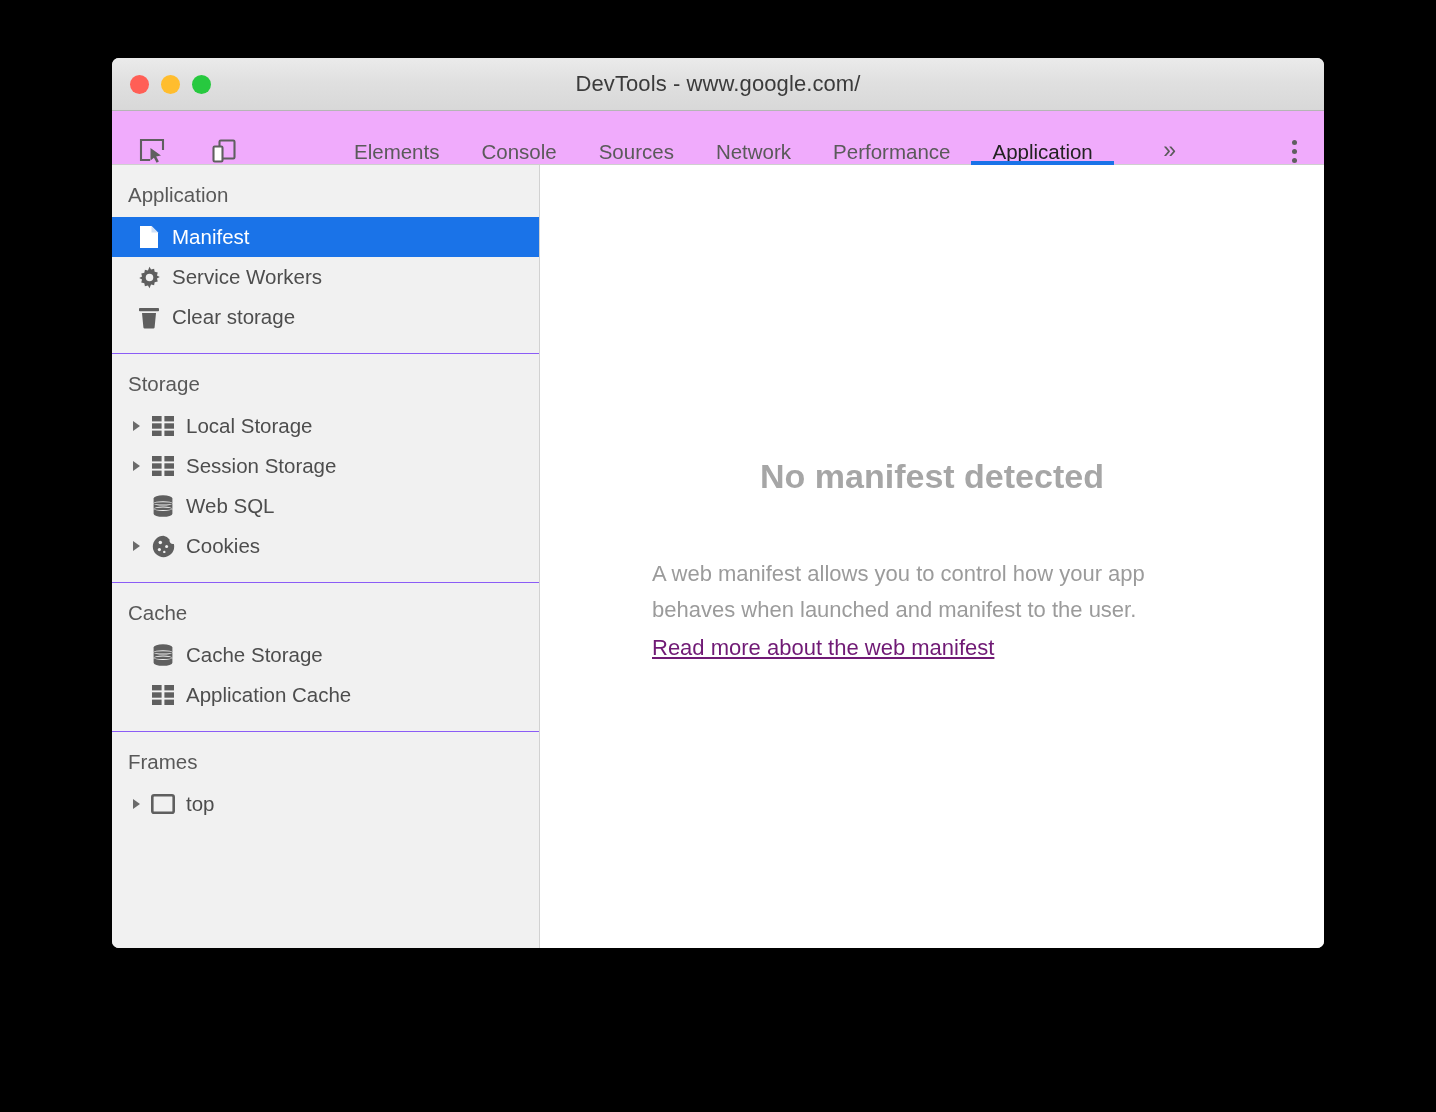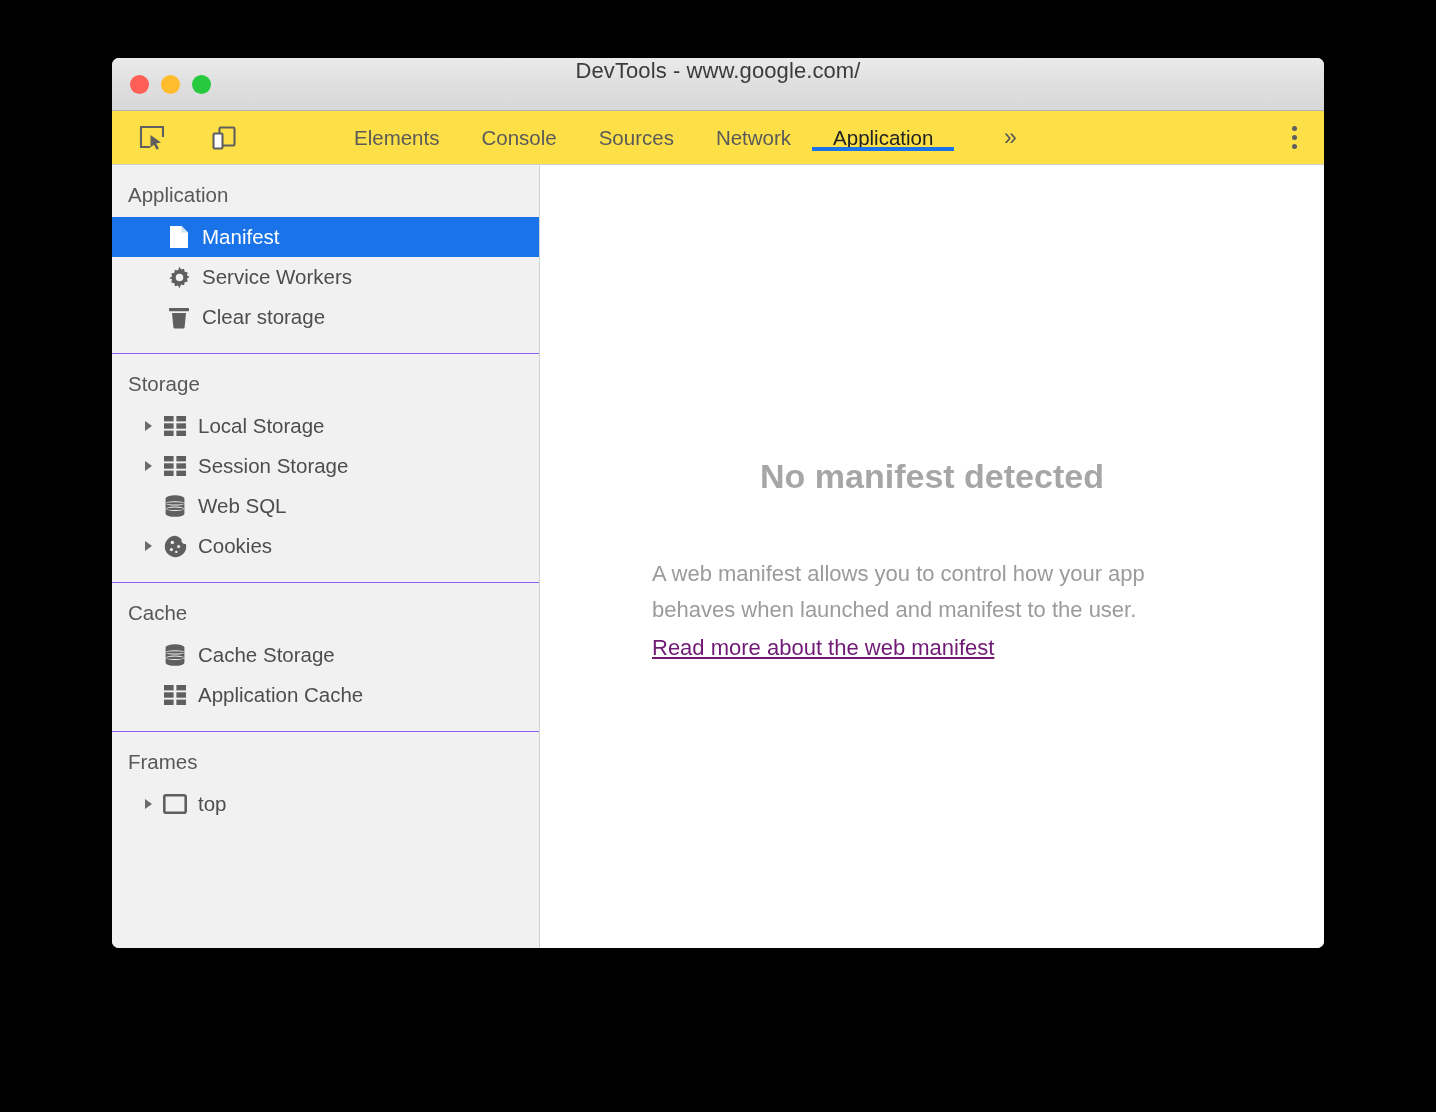--- a/index.html
+++ b/index.html
@@ -28,20 +28,21 @@
   }
 
   
   .titlebar {
     position: relative;
     height: 53px;
     flex: 0 0 53px;
     background: linear-gradient(to bottom, #ebebeb 0%, #e0e0e0 45%, #d8d8d8 100%);
     border-bottom: 1px solid #b5b5b5;
     display: flex;
+    align-items: center;
     justify-content: center;
   }
   .traffic-lights {
     position: absolute;
     left: 18px;
     top: 0;
     height: 53px;
     display: flex;
     align-items: center;
     gap: 12px;
@@ -61,24 +62,24 @@
     color: #3b3b3b;
     letter-spacing: 0.1px;
     user-select: none;
   }
 
   
   .tabbar {
     position: relative;
     height: 54px;
     flex: 0 0 54px;
-    background: #fde047;
+    background: #f0abfc;
     border-bottom: 1px solid #cfcfcf;
     display: flex;
-    align-items: center;
+    align-items: flex-end;
     padding-left: 18px;
     gap: 28px;
   }
 
   .tool-icon-btn {
     width: 44px;
     display: flex;
     align-items: center;
     justify-content: center;
     cursor: pointer;
@@ -167,21 +168,21 @@
     font-size: 20.5px;
     color: #585858;
     padding: 18px 0 10px 16px;
     user-select: none;
   }
 
   .row {
     display: flex;
     align-items: center;
     height: 40px;
-    padding-left: 28px;
+    padding-left: 16px;
     font-size: 20.5px;
     color: #4d4d4d;
     cursor: pointer;
     user-select: none;
     white-space: nowrap;
   }
   .row.selected { background: #1a73e8; color: #ffffff; }
 
   .tri {
     width: 18px;
@@ -197,21 +198,21 @@
   .ico {
     width: 26px;
     flex: 0 0 26px;
     display: flex;
     align-items: center;
     justify-content: center;
     margin-right: 10px;
   }
   .ico svg { display: block; }
 
-  .row-indent { padding-left: 54px; }
+  .row-indent { padding-left: 24px; }
 
   .sect-pad-bottom { height: 16px; }
 
   
   .content {
     flex: 1 1 auto;
     background: #ffffff;
     position: relative;
   }
   .empty-view {
@@ -290,20 +291,23 @@
         </div>
       <div class="tab">
           <span>Console</span>
         </div>
       <div class="tab">
           <span>Sources</span>
         </div>
       <div class="tab">
           <span>Network</span>
         </div>
+      <div class="tab">
+          <span>Performance</span>
+        </div>
       <div class="tab active">
           <span>Application</span>
         </div>
     </div>
 
     <div class="overflow-btn">
       <span>»</span>
     </div>
 
     <div class="tabbar-right">

